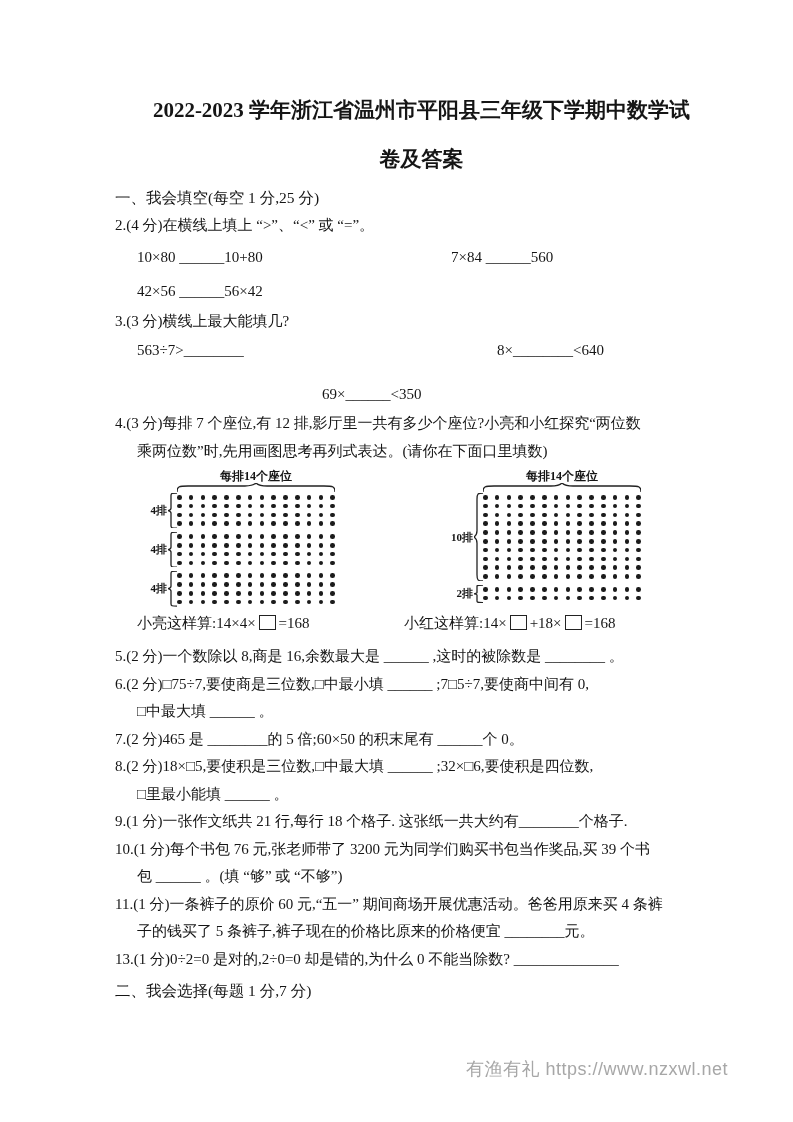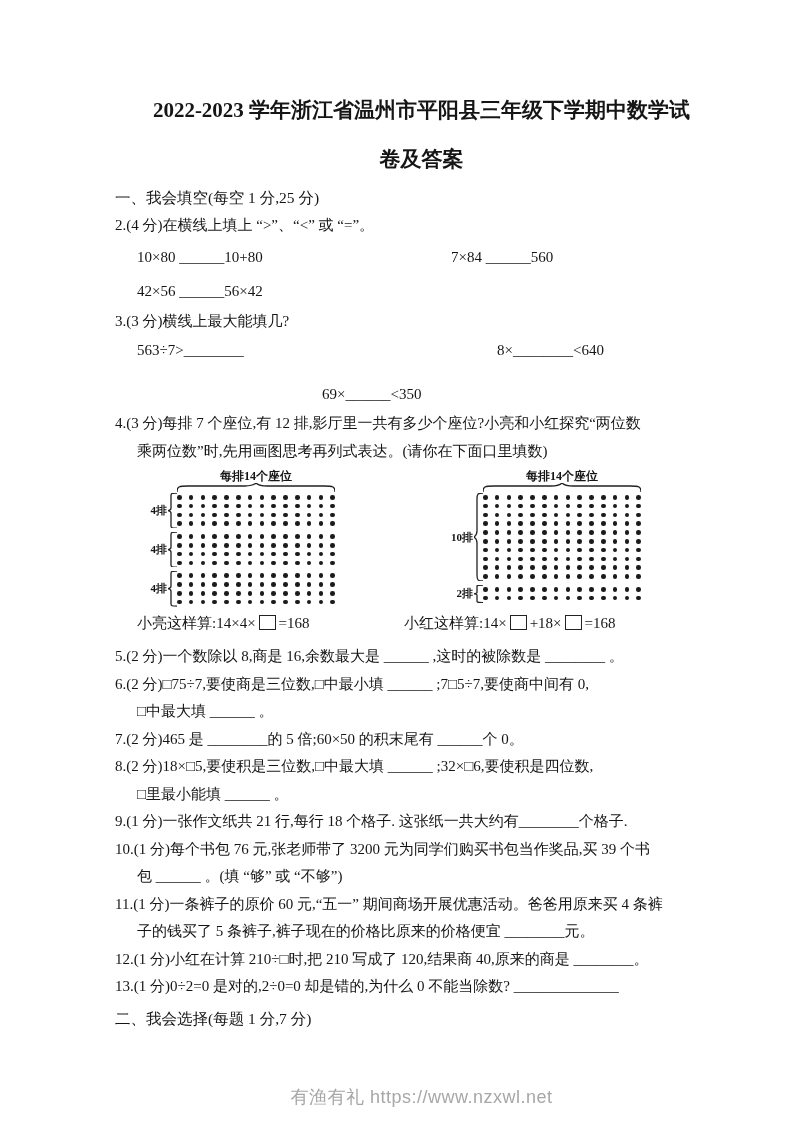--- a/index.html
+++ b/index.html
@@ -37,21 +37,21 @@
   .lgroup.gapped, .dgroup.gapped { margin-top:4px; }
   .llabel { font-size:11px; font-weight:bold; white-space:nowrap; margin-right:1px; }
   .dotrow { display:flex; justify-content:space-between; align-items:center; height:8.8px; }
   .dot { width:4.6px; height:4.6px; border-radius:50%; background:#1b1b1b; }
 
   .exprs { display:flex; margin:4px 0 0 22px; font-size:15px; line-height:24px; }
   .expr:first-child { width:267px; }
   .box { display:inline-block; width:17px; height:15px; border:1.3px solid #222;
          vertical-align:-2px; margin:0 3px; background:#fff; }
 
-  .footer { text-align:center; margin-top:52px; font-size:18px; color:#a7a7a7;
+  .footer { text-align:right; margin-top:52px; font-size:18px; color:#a7a7a7;
             font-family:"Liberation Sans","DejaVu Sans",sans-serif; letter-spacing:0.5px; }
 </style>
 </head>
 <body>
 
 <div class="page">
 
   <div class="title">
     <div>2022-2023 学年浙江省温州市平阳县三年级下学期中数学试</div>
     <div>卷及答案</div>
@@ -570,23 +570,20 @@
   <div class="q">
     <div>10.(1 分)每个书包 76 元,张老师带了 3200 元为同学们购买书包当作奖品,买 39 个书</div>
     <div class="cont">包 ______ 。(填 “够” 或 “不够”)</div>
   </div>
 
   <div class="q">
     <div>11.(1 分)一条裤子的原价 60 元,“五一” 期间商场开展优惠活动。爸爸用原来买 4 条裤</div>
     <div class="cont">子的钱买了 5 条裤子,裤子现在的价格比原来的价格便宜 ________元。</div>
   </div>
 
-  <div class="q">
-    <div>12.(1 分)小红在计算 210÷□时,把 210 写成了 120,结果商 40,原来的商是 ________。</div>
-  </div>
 
   <div class="q">
     <div>13.(1 分)0÷2=0 是对的,2÷0=0 却是错的,为什么 0 不能当除数? ______________</div>
   </div>
 
   <div class="sec-heading mt4">二、我会选择(每题 1 分,7 分)</div>
 
   <div class="footer">有渔有礼 https://www.nzxwl.net</div>
 
 </div>

